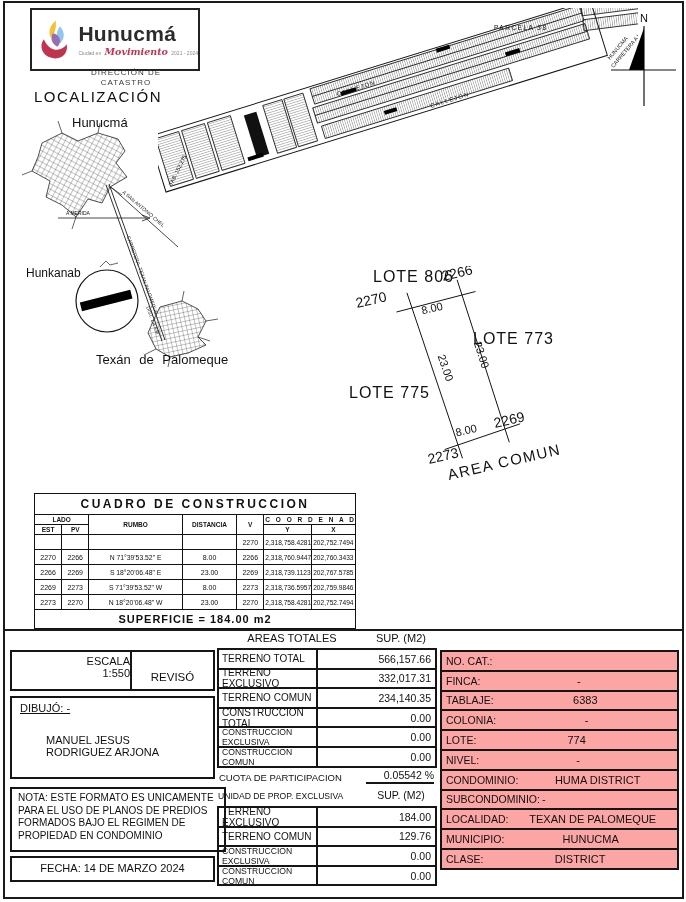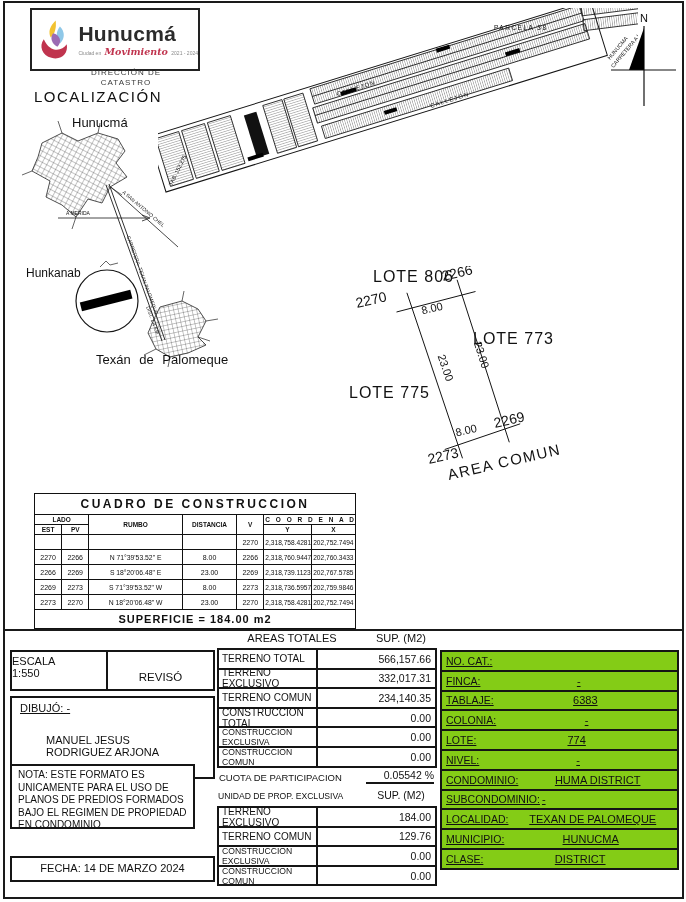--- a/index.html
+++ b/index.html
@@ -27,41 +27,41 @@
   .cuadro th{font-size:6.5px;font-weight:bold;}
   .cuadro .coordh{letter-spacing:2px;}
   .cuadro td{font-size:7px;height:12px;}
   .cuadro .rumbo{font-size:6.8px;}
   .cuadro .coord{font-size:6.6px;}
   .cuadro .foot{font-size:11px;font-weight:bold;letter-spacing:1px;padding:3px 0;}
 
   
   .hdr-label{position:absolute;top:632px;font-size:11px;text-align:center;}
   .box{position:absolute;border:2px solid #151515;background:#fff;box-sizing:border-box;}
-  .escala-cell{width:96px;border-right:2px solid #151515;text-align:left;font-size:11px;padding-top:3px;box-sizing:border-box;}
+  .escala-cell{width:96px;border-right:2px solid #151515;text-align:right;font-size:11px;padding-top:3px;box-sizing:border-box;margin-left:24px;}
   .reviso-cell{flex:1;text-align:center;font-size:11.5px;padding-top:19px;}
   .dibujo-lbl{padding:4px 8px;font-size:11px;text-decoration:underline;}
   .drafter{margin:16px 0 0 34px;font-size:11px;line-height:1.12;}
   .nota{padding:3px 6px;font-size:10px;line-height:1.25;}
   .fecha{text-align:center;font-size:11px;line-height:21px;}
 
   .atable{position:absolute;left:217px;width:220px;border:2px solid #151515;box-sizing:border-box;}
   .arow{display:flex;border-bottom:2px solid #151515;align-items:center;height:17.6px;}
   .arow:last-child{border-bottom:none;}
   .arow .lbl{flex:1;padding:0 3px;font-size:10px;border-right:2px solid #151515;height:100%;display:flex;align-items:center;}
   .arow .lbl.cond{font-size:8.6px;}
   .arow .val{width:64px;text-align:right;padding:0 4px;font-size:10.5px;margin-left:45px;}
   .cuota-lbl{position:absolute;left:219px;top:772px;font-size:9.5px;}
   .cuota-val{position:absolute;left:366px;top:769px;width:68px;text-align:right;font-size:10.5px;
              border-bottom:2px solid #151515;padding-bottom:1px;}
   .unidad-lbl{position:absolute;left:218px;top:791px;font-size:8.6px;}
   .unidad-unit{position:absolute;left:368px;top:789px;width:66px;text-align:center;font-size:10.5px;}
 
   .prop{position:absolute;left:440px;top:652px;width:239px;}
-  .prow{border:2px solid #151515;margin-top:-2px;height:17.8px;display:flex;align-items:center;background:#84cc16;text-decoration:underline;}
+  .prow{border:2px solid #151515;margin-top:-2px;height:17.8px;display:flex;align-items:center;background:#fca5a5;}
   .prow .plbl{padding-left:4px;font-size:10.5px;white-space:nowrap;}
   .prow .pval{flex:1;text-align:center;font-size:11px;white-space:nowrap;}
   .prow.vleft .pval{text-align:left;padding-left:2px;}
 
   svg text{fill:#111;font-family:"Liberation Sans",sans-serif;}
 </style>
 </head>
 <body>
 
 <div class="page">
@@ -285,21 +285,21 @@
     </div>
     <div class="reviso-cell">REVISÓ</div>
   </div>
   <div class="box" style="left:10px;top:696px;width:205px;height:83px">
     <div class="dibujo-lbl">DIBUJÓ: -</div>
     <div class="drafter">
       <div>MANUEL JESUS</div>
       <div>RODRIGUEZ ARJONA</div>
     </div>
   </div>
-  <div class="box nota" style="left:10px;top:764px;width:185px;height:65px">NOTA: ESTE FORMATO ES UNICAMENTE PARA EL USO DE PLANOS DE PREDIOS FORMADOS BAJO EL REGIMEN DE PROPIEDAD EN CONDOMINIO</div>
+  <div class="box nota" style="left:10px;top:787px;width:216px;height:65px">NOTA: ESTE FORMATO ES UNICAMENTE PARA EL USO DE PLANOS DE PREDIOS FORMADOS BAJO EL REGIMEN DE PROPIEDAD EN CONDOMINIO</div>
   <div class="box fecha" style="left:10px;top:856px;width:205px;height:26px">FECHA: 14 DE MARZO 2024</div>
 
   <div class="atable" style="top:648px">
     <div class="arow">
         <div class="lbl">TERRENO TOTAL</div>
         <div class="val">566,157.66</div>
       </div>
     <div class="arow">
         <div class="lbl">TERRENO EXCLUSIVO</div>
         <div class="val">332,017.31</div>

